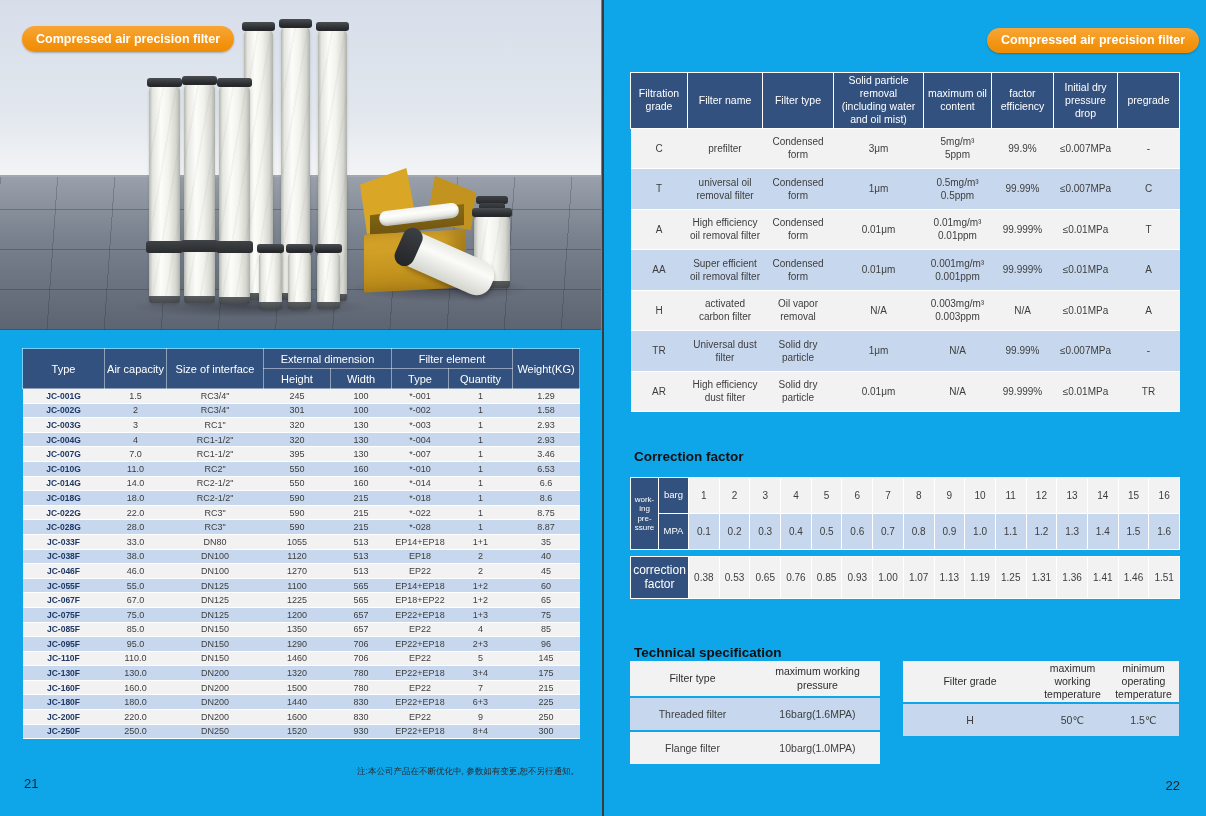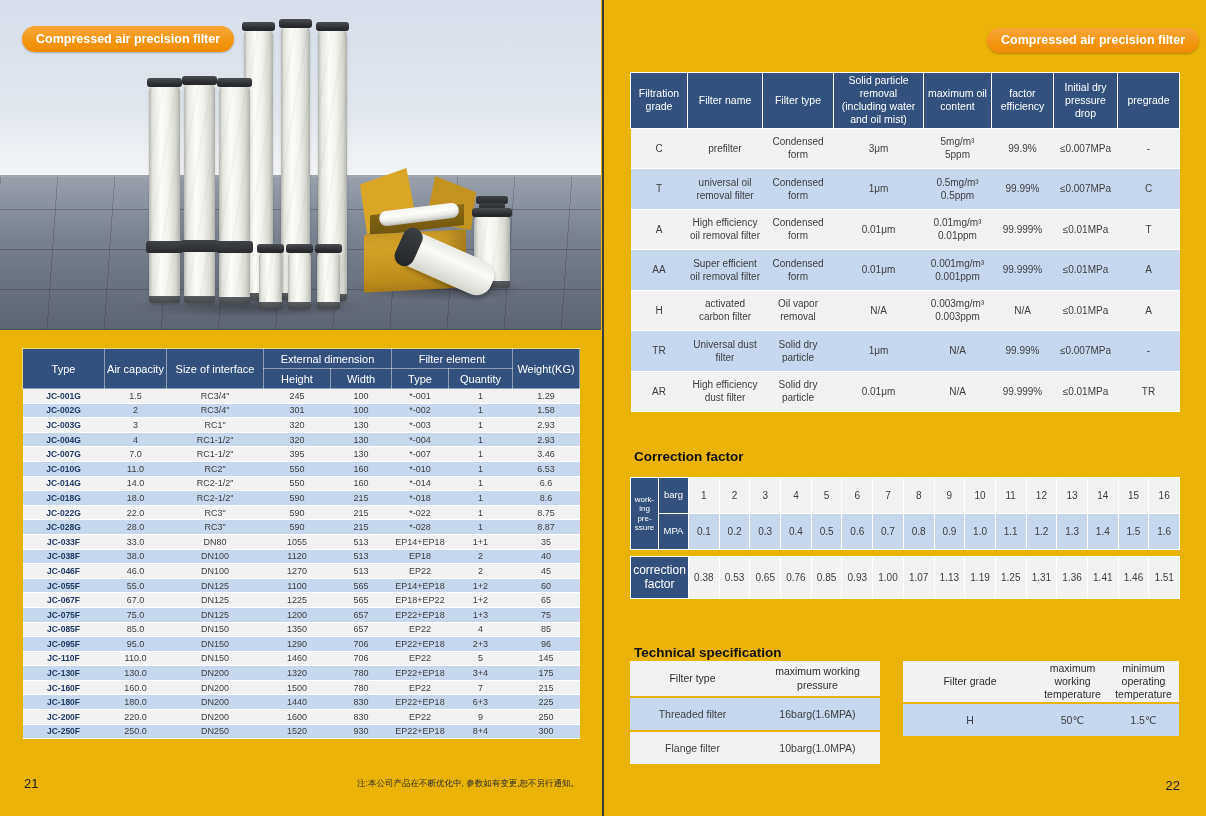--- a/index.html
+++ b/index.html
@@ -1,18 +1,18 @@
 <!DOCTYPE html>
 <html><head>
 <meta charset="utf-8">
 <style>
   * { margin:0; padding:0; box-sizing:border-box; }
   html,body { background:#ffffff; }
   body { font-family:"Liberation Sans","DejaVu Sans",sans-serif; }
-  .spread { position:relative; width:1206px; height:816px; background:#eab308; overflow:hidden; }
+  .spread { position:relative; width:1206px; height:816px; background:#0ea5e9; overflow:hidden; }
   .divider { position:absolute; left:602px; top:0; width:2px; height:816px; background:#3b3b3b; }
 
   
   .badge { position:absolute; height:26px; line-height:26px; padding:0 14px; border-radius:13px;
            background:linear-gradient(180deg,#f8a637 0%,#f2920d 70%,#ef8c08 100%);
            color:#fff; font-weight:700; font-size:12.5px; white-space:nowrap;
            box-shadow:0 1px 2px rgba(0,0,0,.25); }
   .badge-left { left:22px; top:26px; }
   .badge-right { left:987px; top:28px; height:25px; line-height:25px; }
 
@@ -57,21 +57,21 @@
                 font-size:14.5px; font-weight:700; color:#101010; }
   table { border-collapse:collapse; table-layout:fixed; }
   .spec { position:absolute; left:22px; top:348px; width:557px; }
   .spec th { background:#33517E; color:#fff; font-weight:400; font-size:11px;
              border:1px solid rgba(255,255,255,.45); height:20px; text-align:center; }
   .spec td { font-size:9px; color:#3d3d3d; text-align:center; height:14.6px;
              border-bottom:1px solid #fff; white-space:nowrap; overflow:hidden; }
   .spec tbody tr:nth-child(odd) td { background:#F2F2F2; }
   .spec tbody tr:nth-child(even) td { background:#C7D8EE; }
   .spec tbody td:first-child { color:#1F3864; font-weight:700; font-size:8.5px; }
-  .note { position:absolute; font-size:8.5px; color:#2d2d2d;margin-top:12px; }
+  .note { position:absolute; font-size:8.5px; color:#2d2d2d; }
   .note-left { left:22px; top:766px; width:557px; text-align:right; }
   .note-right { left:630px; top:769px; width:400px; text-align:left; }
   .pagenum { position:absolute; font-size:13px; color:#222; }
   .pn-left { left:24px; top:776px; }
   .pn-right { left:1100px; top:778px; width:80px; text-align:right; }
 
   
   .grade { position:absolute; left:630px; top:72px; width:549px; }
   .grade th { background:#33517E; color:#fff; font-weight:400; font-size:10.5px;
               border:1px solid #fff; height:52px; text-align:center; padding:1px 2px; line-height:1.25; }

